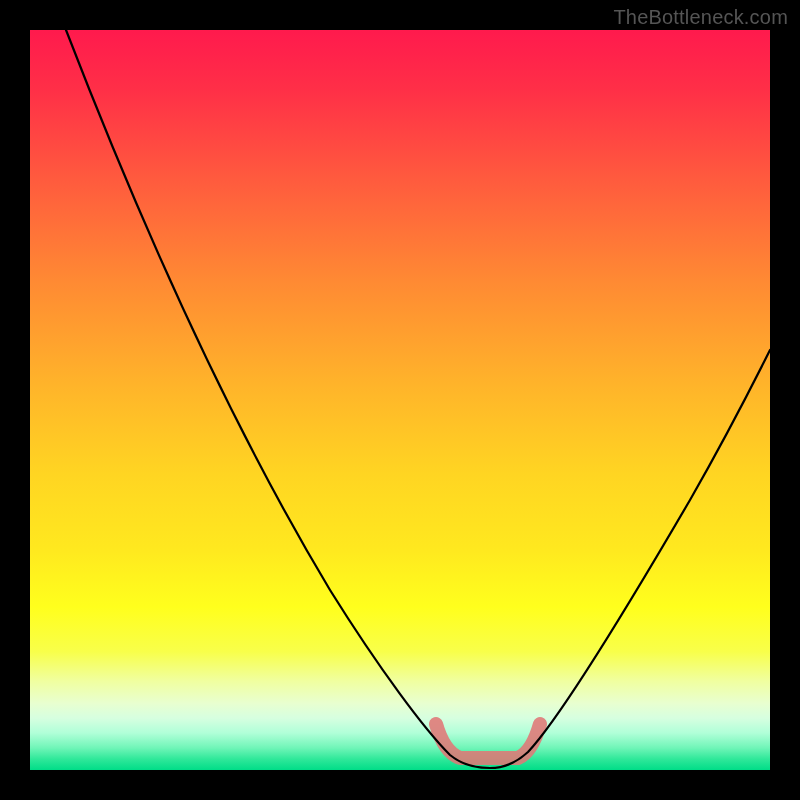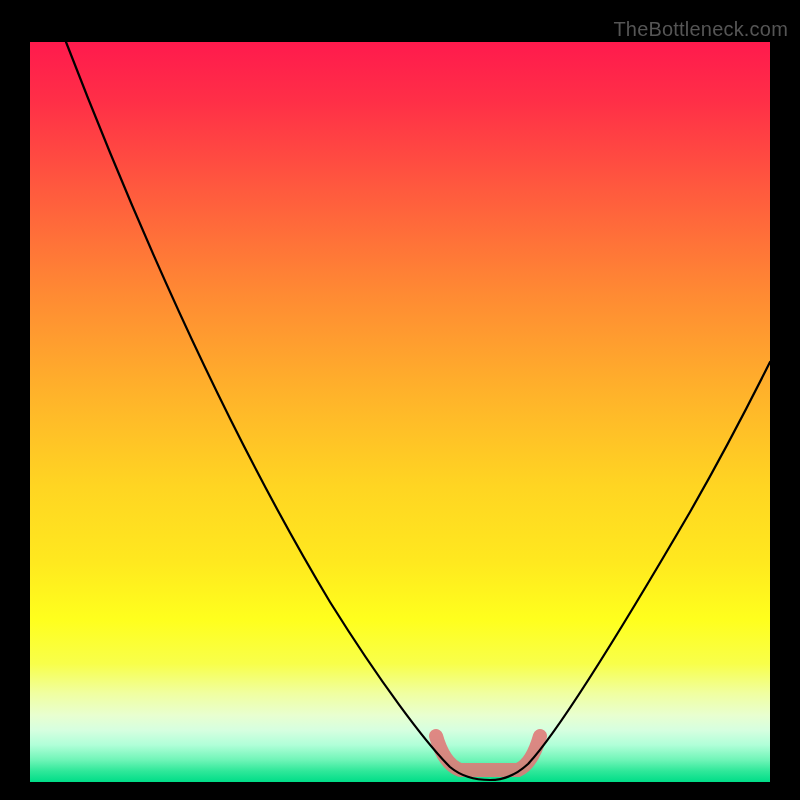--- a/index.html
+++ b/index.html
@@ -11,21 +11,20 @@
     overflow: hidden;
     font-family: Arial, Helvetica, sans-serif;
   }
   .frame {
     position: absolute;
     left: 0;
     top: 0;
     width: 800px;
     height: 584px;
     background: #000;
-    margin-top: 12px;
   }
   .plot {
     position: absolute;
     left: 30px;
     top: 30px;
     width: 740px;
     height: 740px;
     background: linear-gradient(to bottom,
       #ff1a4d 0%,
       #ff2f47 8%,

